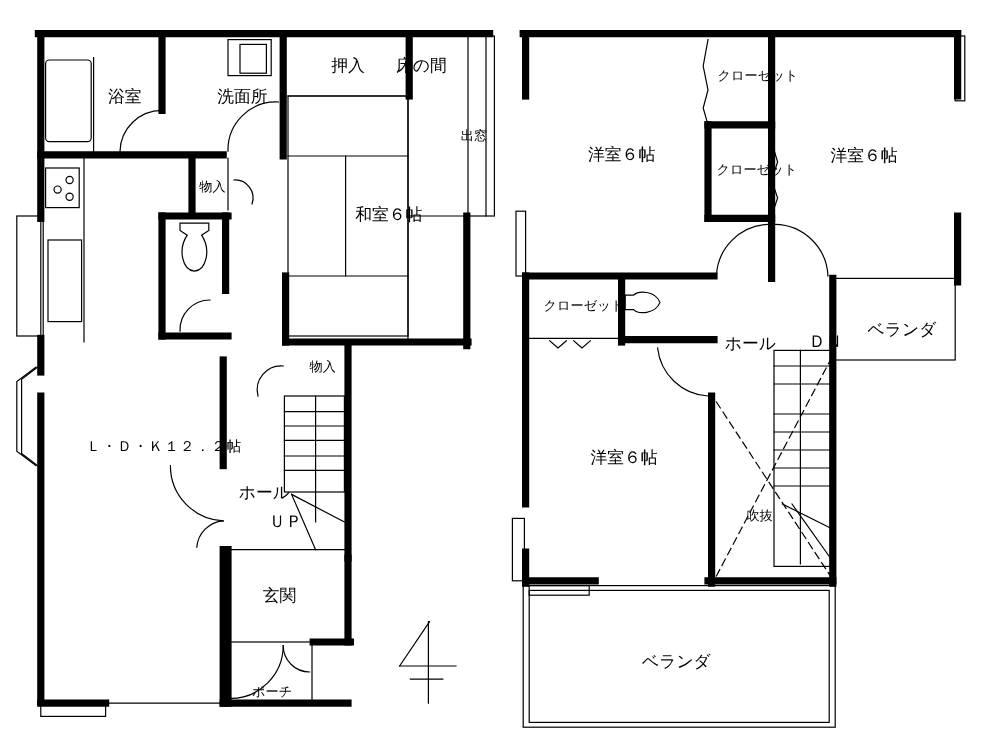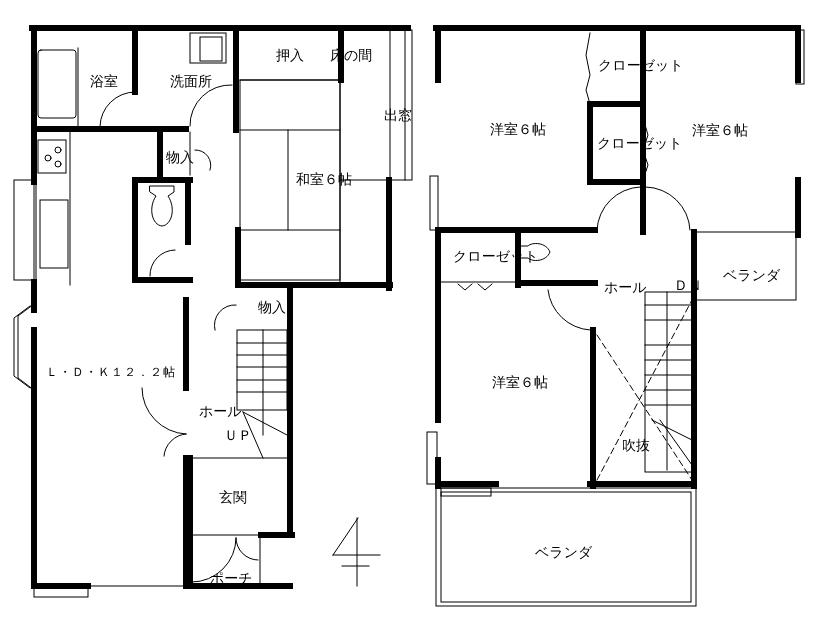--- a/index.html
+++ b/index.html
@@ -1,19 +1,19 @@
 <!DOCTYPE html>
 <html><head>
 <meta charset="utf-8">
 <style>
   html, body { margin:0; padding:0; background:#ffffff; }
   body { width:839px; height:627px; position:relative; overflow:hidden; font-family:"DejaVu Sans", sans-serif; }
   #plan { position:absolute; left:0; top:0; }
   .lbl { position:absolute; font-size:14px; color:#000; white-space:nowrap; line-height:1; }
-  .lbl.sm { font-size:14px; }
+  .lbl.sm { font-size:11px; }
   .lbl.big { font-size:12px; letter-spacing:1px; }
 </style>
 </head>
 <body>
 
 <svg id="plan" width="839" height="627" viewBox="0 0 839 627" xmlns="http://www.w3.org/2000/svg">
   <g fill="none" stroke="#000" stroke-linecap="square">
 
     <g stroke-width="6">
 
@@ -188,36 +188,36 @@
       <rect x="441" y="492" width="250" height="110"></rect>
 
       <rect x="430" y="176" width="8" height="54"></rect>
       <rect x="427" y="432" width="10" height="52"></rect>
       <rect x="441" y="488" width="50" height="8"></rect>
     </g>
   </g>
 </svg>
 
 <div class="lbl" style="left:90px;top:74px">浴室</div>
-<div class="lbl" style="left:170px;top:74px">洗面所</div>
+<div class="lbl" style="left:181px;top:74px">洗面所</div>
 <div class="lbl" style="left:276px;top:48px">押入</div>
 <div class="lbl" style="left:330px;top:48px">床の間</div>
 <div class="lbl sm" style="left:384px;top:108px">出窓</div>
 <div class="lbl sm" style="left:166px;top:150px">物入</div>
 <div class="lbl" style="left:296px;top:172px">和室６帖</div>
 <div class="lbl sm" style="left:258px;top:300px">物入</div>
-<div class="lbl big" style="left:46px;top:366px">Ｌ・Ｄ・Ｋ１２．２帖</div>
+<div class="lbl big" style="left:72px;top:366px">Ｌ・Ｄ・Ｋ１２．２帖</div>
 <div class="lbl" style="left:199px;top:404px">ホール</div>
 <div class="lbl" style="left:224px;top:428px">ＵＰ</div>
 <div class="lbl" style="left:219px;top:490px">玄関</div>
 <div class="lbl sm" style="left:210px;top:571px">ポーチ</div>
 
 <div class="lbl sm" style="left:598px;top:58px">クローゼット</div>
 <div class="lbl sm" style="left:597px;top:136px">クローゼット</div>
 <div class="lbl sm" style="left:453px;top:249px">クローゼット</div>
 <div class="lbl" style="left:490px;top:122px">洋室６帖</div>
 <div class="lbl" style="left:692px;top:123px">洋室６帖</div>
 <div class="lbl" style="left:492px;top:375px">洋室６帖</div>
 <div class="lbl" style="left:723px;top:268px">ベランダ</div>
 <div class="lbl" style="left:535px;top:545px">ベランダ</div>
 <div class="lbl" style="left:604px;top:280px">ホール</div>
 <div class="lbl" style="left:674px;top:278px">ＤＮ</div>
-<div class="lbl sm" style="left:622px;top:438px">吹抜</div>
+<div class="lbl sm" style="left:622px;top:424px">吹抜</div>
 
 </body></html>

